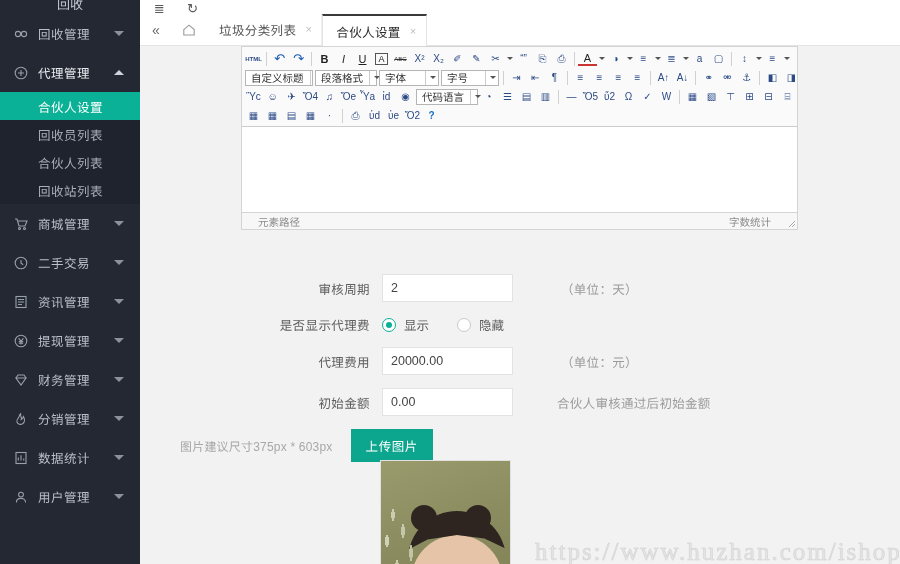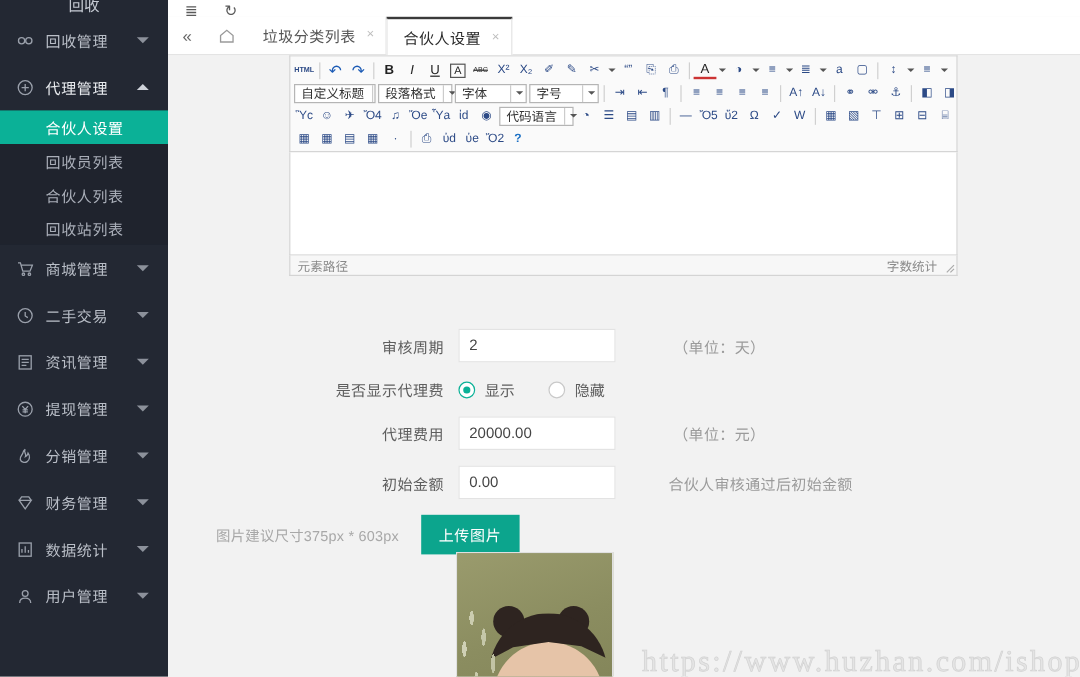--- a/index.html
+++ b/index.html
@@ -211,21 +211,21 @@
     border: 1px solid #d4d4d4;
     border-top: none;
     height: 86px;
   }
   .ue-status {
     height: 17px;
     background: #f7f7f7;
     border: 1px solid #d4d4d4;
     border-top: none;
     display: flex; align-items: center;
-    padding: 0 6px;
+    padding: 0 16px;
     font-size: 10.5px;
     color: #8a8a8a;
     position: relative;
   }
   .ue-status .sp { flex: 1 1 auto; }
   .ue-status .wc { margin-right: 10px; }
   .ue-grip {
     position: absolute; right: 1px; bottom: 1px;
     width: 10px; height: 10px;
     cursor: nwse-resize;
@@ -447,35 +447,35 @@
             <path d="M4.6 4.4L7 7.2l2.4-2.8M4.8 7.6h4.4M4.8 9.3h4.4M7 7.2v3.2"></path>
         </svg>
       </span>
       <span class="lbl">提现管理</span>
       <span class="arr"></span>
     </div>
 
     <div class="sb-item">
       <span class="ic">
         <svg width="14" height="14" viewBox="0 0 14 14" fill="none" stroke="currentColor" stroke-width="1.1">
-          <path d="M7 1.4C5 4 8.6 5 7.2 7.6 9 7 9.4 4.6 9.4 4.6c1.8 2.4 1.5 5.6-.8 7.1-2 1.3-5 .6-5.7-1.8C2.3 7.7 4.3 6.6 5 4.8c.4-1.1.2-2.3 2-3.4z"></path>
-        </svg>
-      </span>
-      <span class="lbl">分销管理</span>
-      <span class="arr"></span>
-    </div>
-
-    <div class="sb-item">
-      <span class="ic">
-        <svg width="14" height="14" viewBox="0 0 14 14" fill="none" stroke="currentColor" stroke-width="1.1">
           <path d="M2 5h10l-5 7z"></path>
             <path d="M2 5l2-3h6l2 3"></path>
         </svg>
       </span>
       <span class="lbl">财务管理</span>
+      <span class="arr"></span>
+    </div>
+
+    <div class="sb-item">
+      <span class="ic">
+        <svg width="14" height="14" viewBox="0 0 14 14" fill="none" stroke="currentColor" stroke-width="1.1">
+          <path d="M7 1.4C5 4 8.6 5 7.2 7.6 9 7 9.4 4.6 9.4 4.6c1.8 2.4 1.5 5.6-.8 7.1-2 1.3-5 .6-5.7-1.8C2.3 7.7 4.3 6.6 5 4.8c.4-1.1.2-2.3 2-3.4z"></path>
+        </svg>
+      </span>
+      <span class="lbl">分销管理</span>
       <span class="arr"></span>
     </div>
 
     <div class="sb-item">
       <span class="ic">
         <svg width="14" height="14" viewBox="0 0 14 14" fill="none" stroke="currentColor" stroke-width="1.1">
           <rect x="2" y="1.5" width="10" height="11"></rect>
             <path d="M4.3 9.6V6.4M7 9.6V4.2M9.7 9.6V7.4"></path>
         </svg>
       </span>

